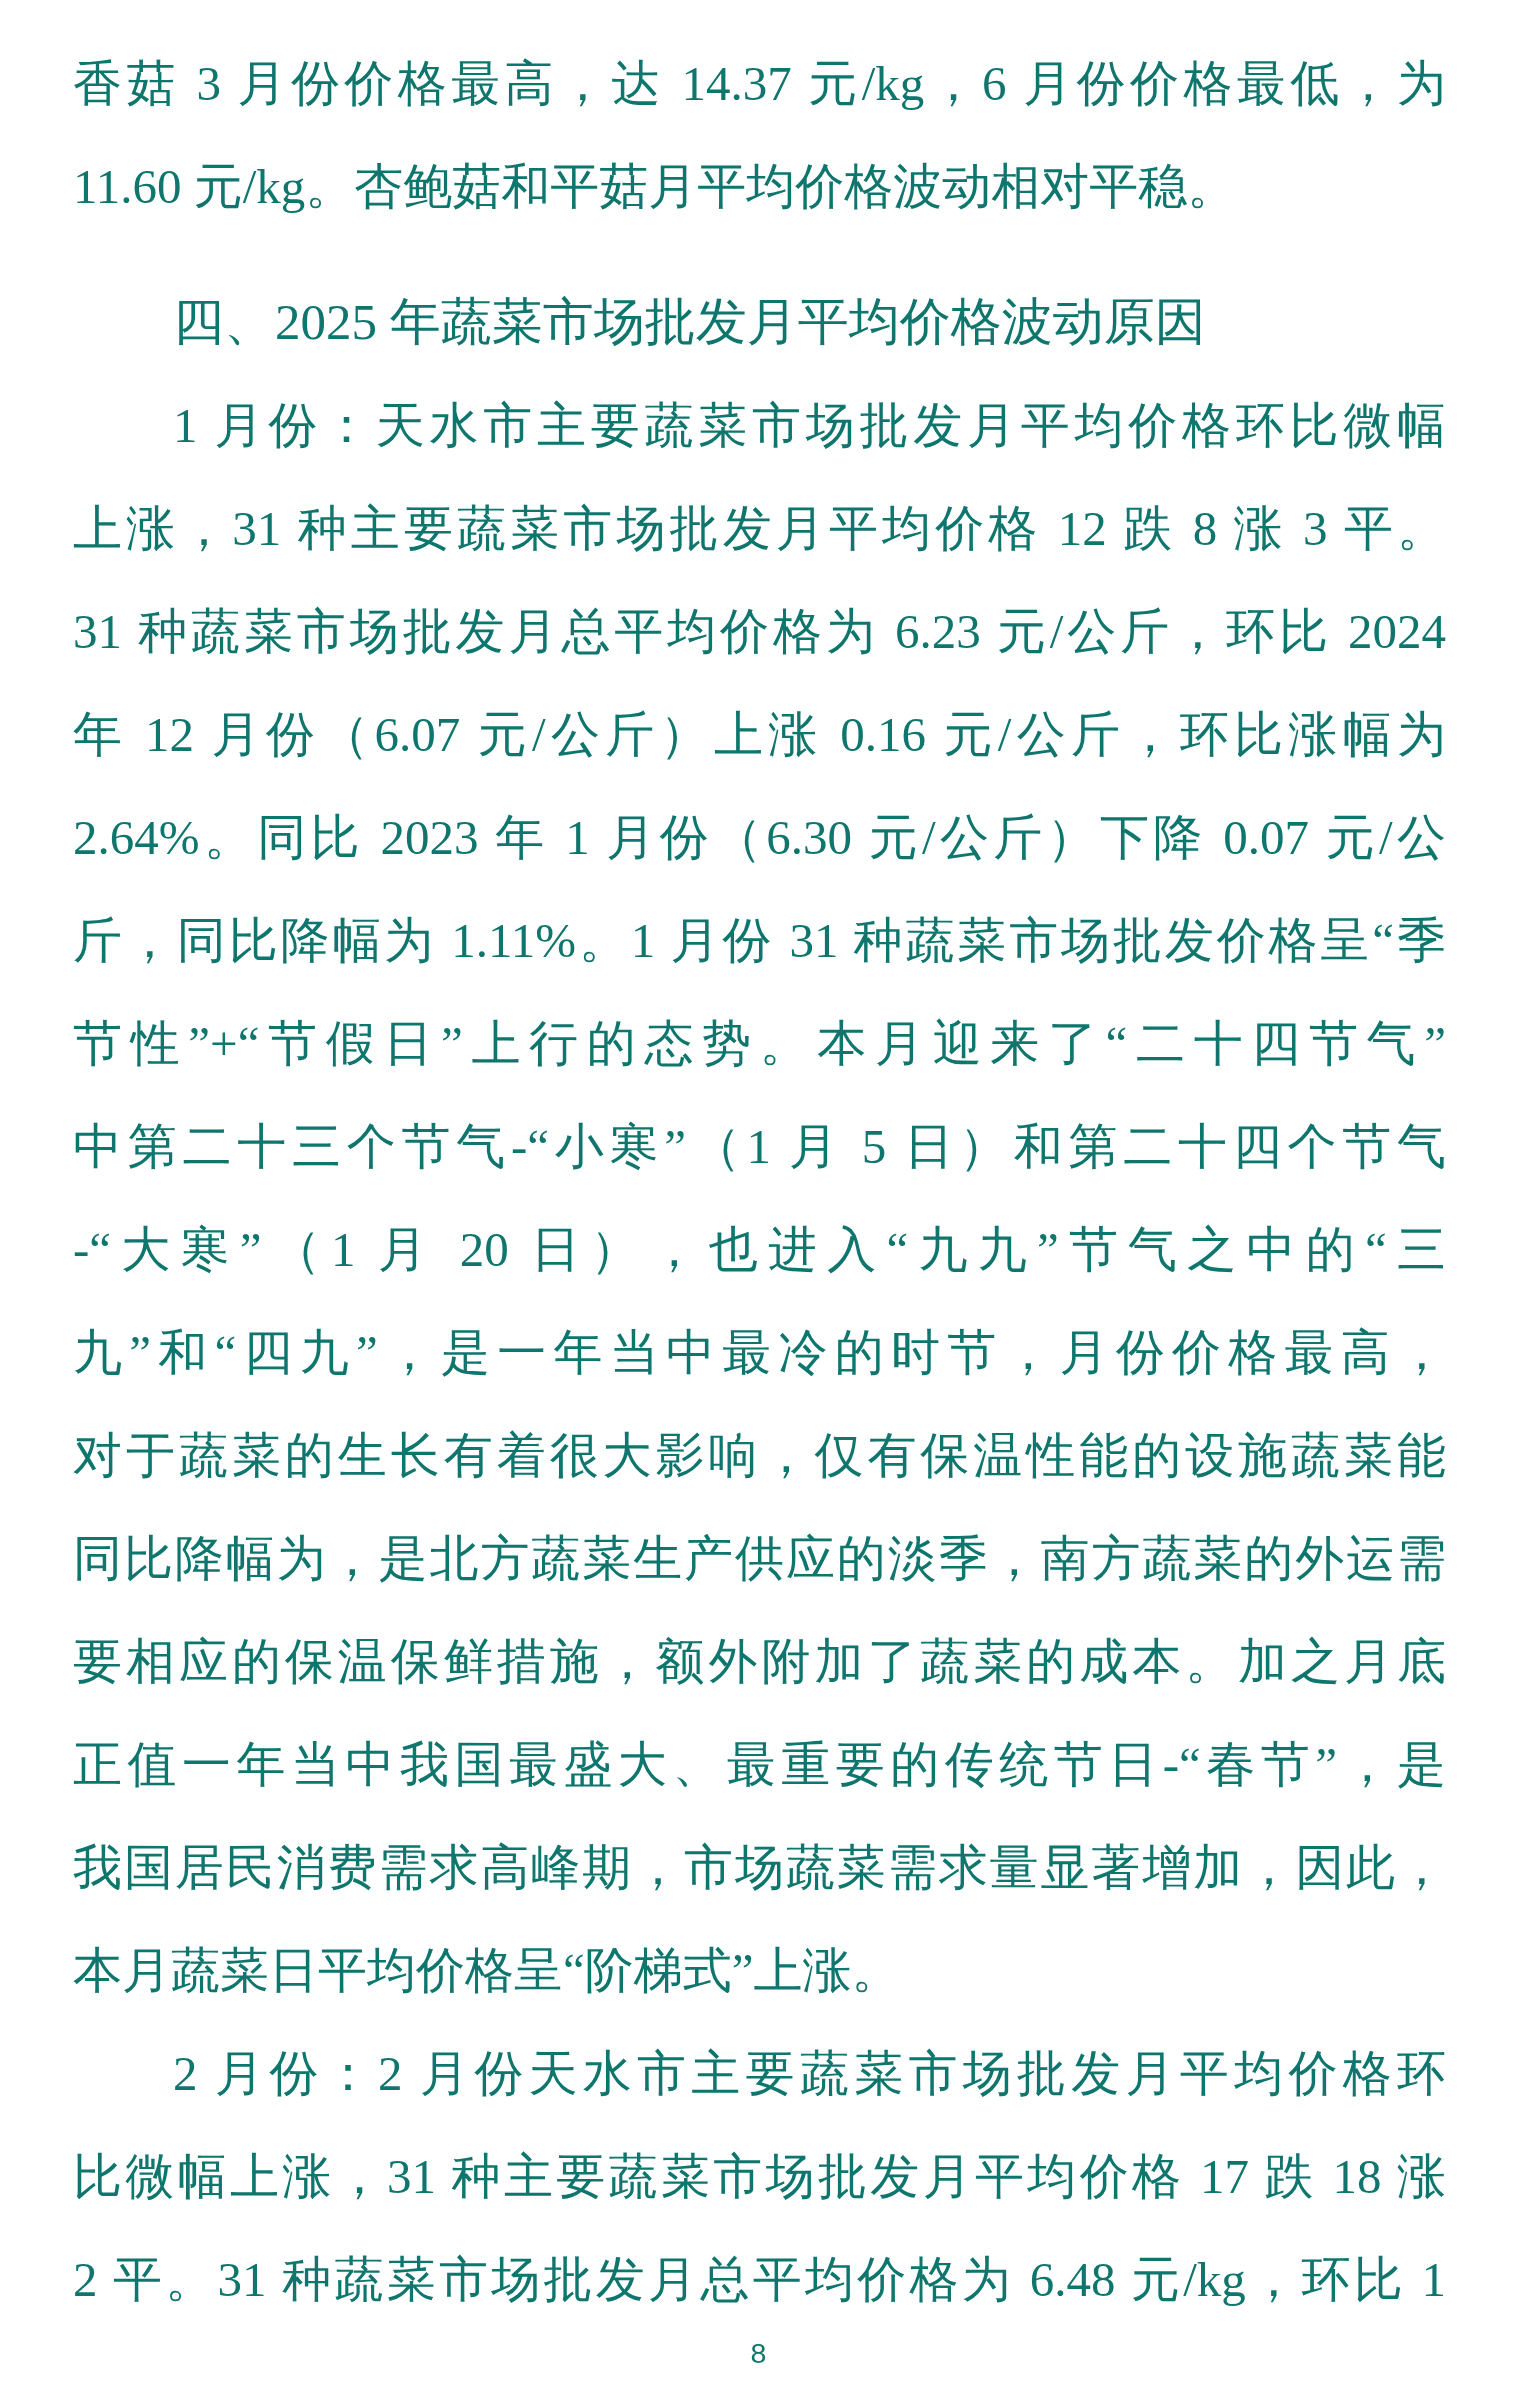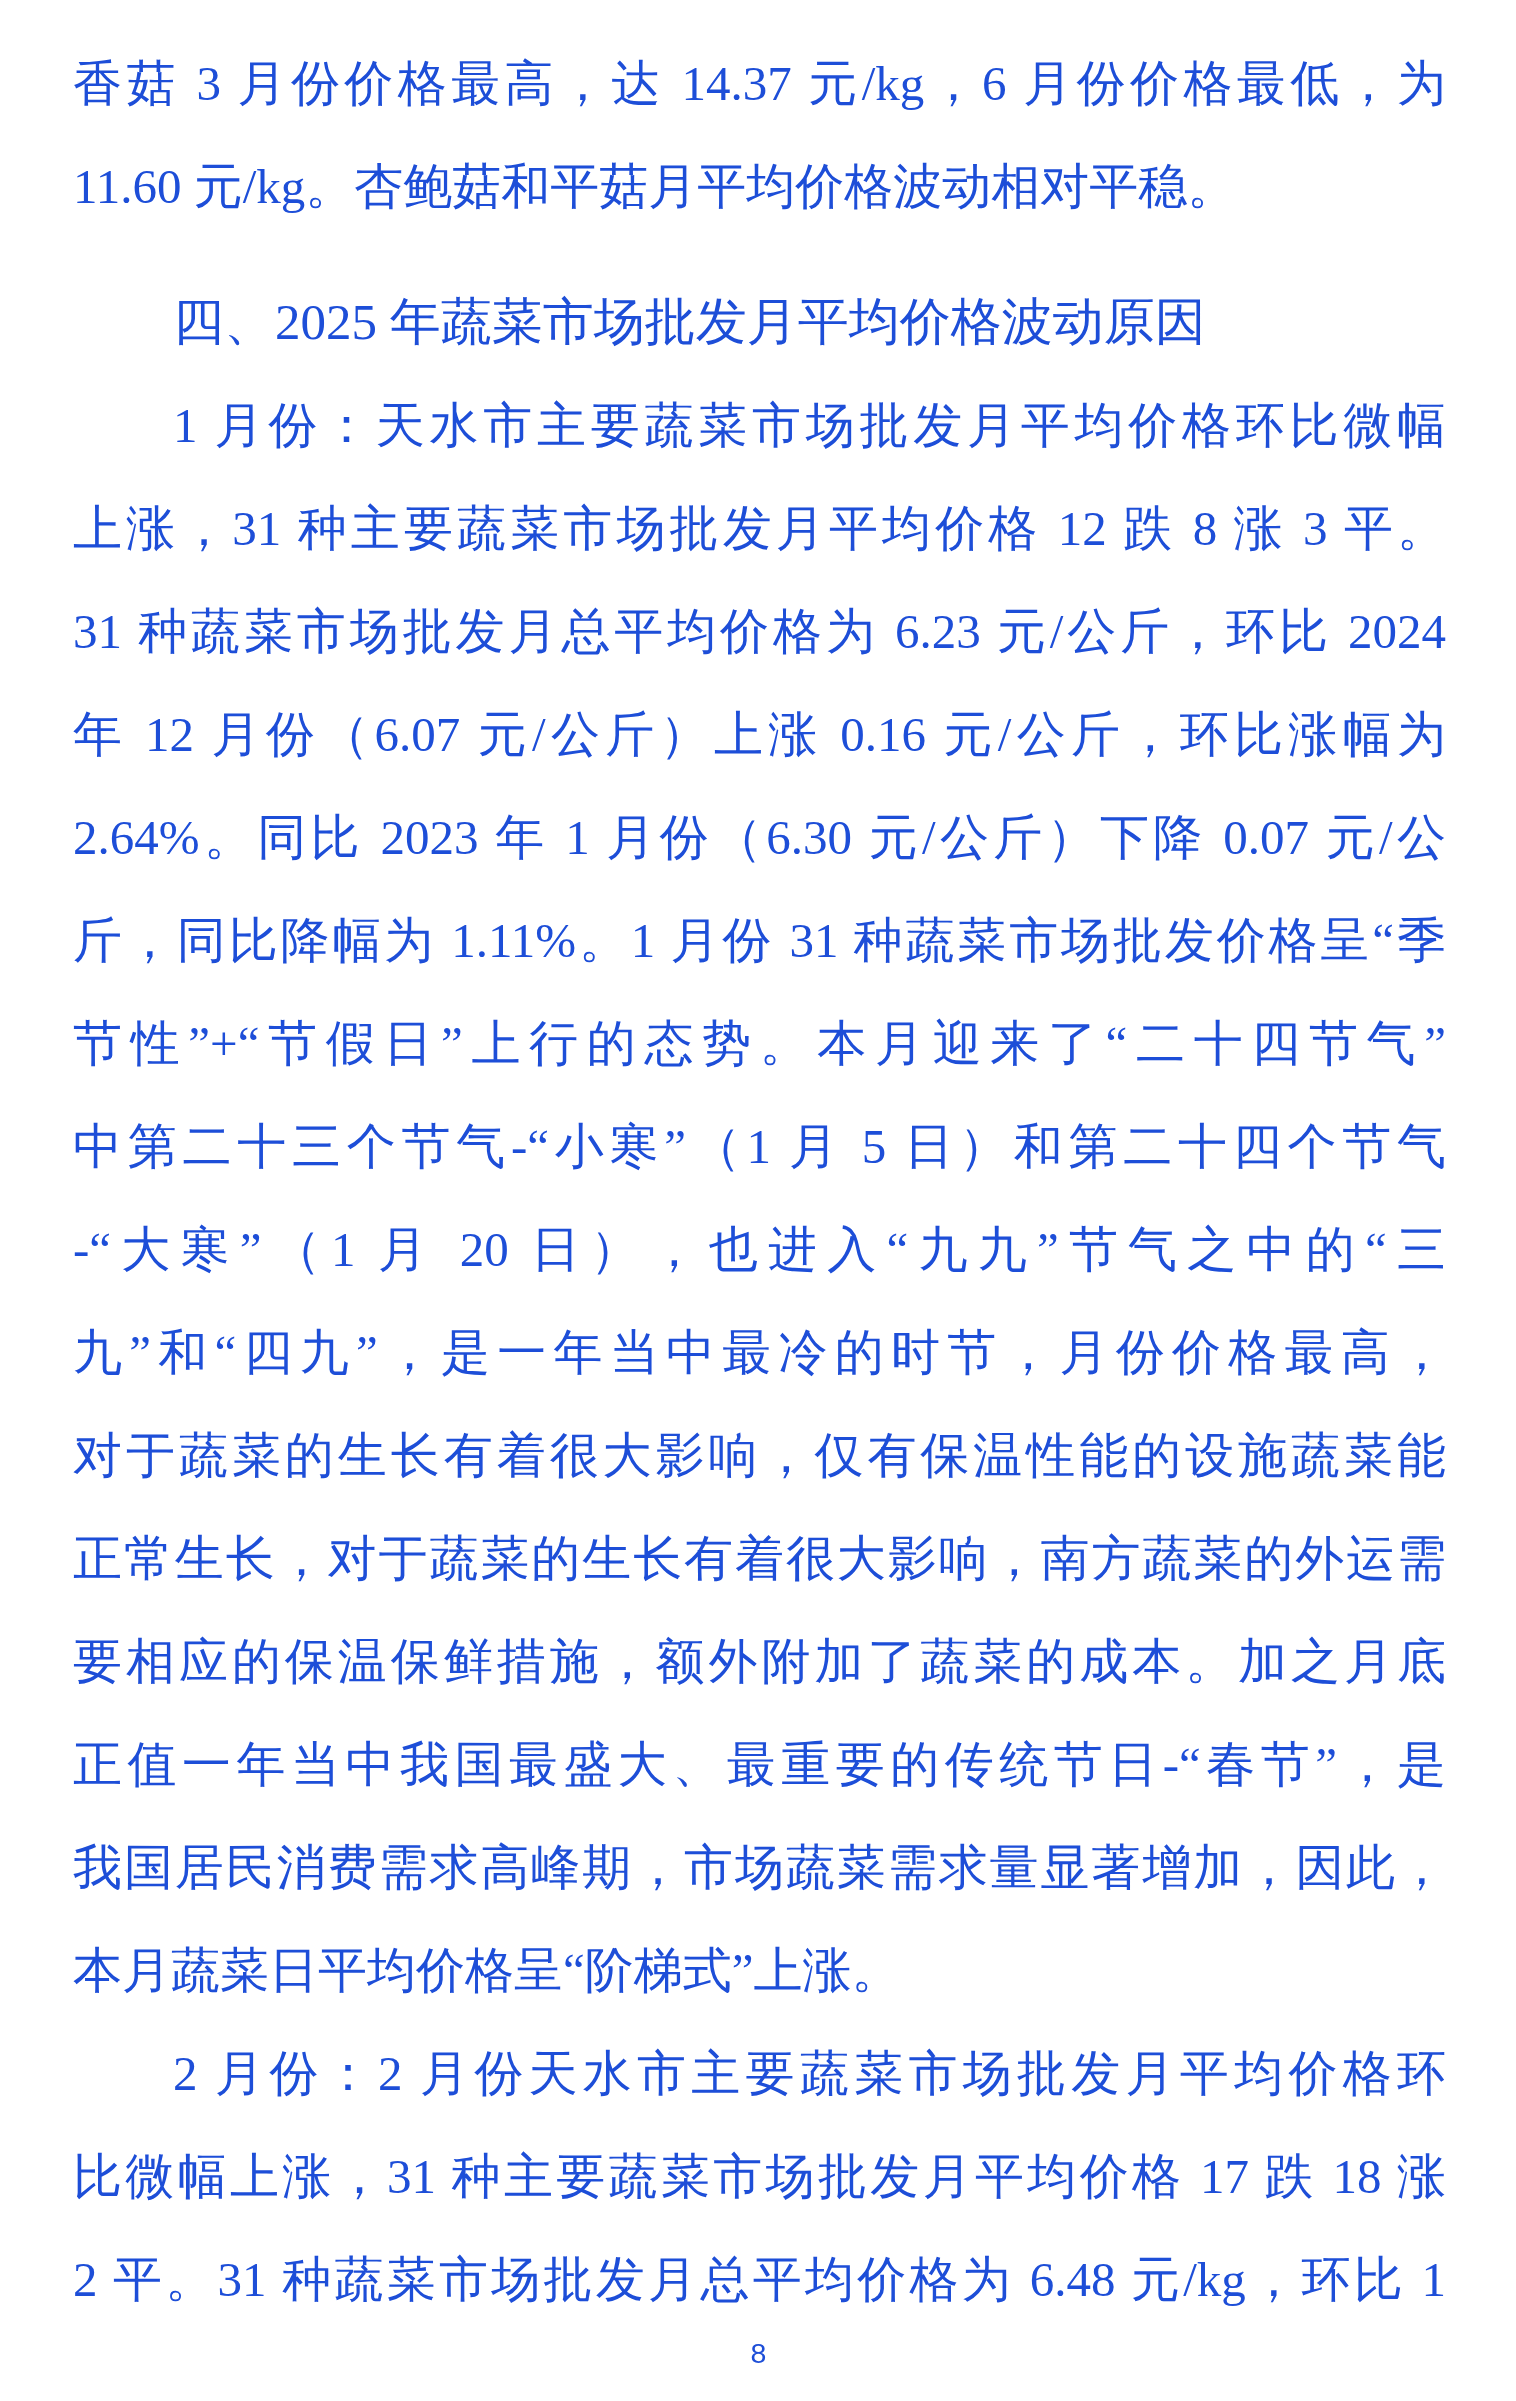--- a/index.html
+++ b/index.html
@@ -5,21 +5,21 @@
   html, body {
     margin: 0;
     padding: 0;
     background: #ffffff;
   }
   .page {
     position: relative;
     width: 1517px;
     height: 2401px;
     background: #ffffff;
-    color: #1d4ed8;
+    color: #0f766e;
     font-family: "Liberation Serif", "DejaVu Serif", serif;
     overflow: hidden;
   }
   .content {
     position: absolute;
     left: 73px;
     top: 32px;
     width: 1373px;
   }
   .line {
@@ -64,21 +64,21 @@
     <div class="line">上涨，31 种主要蔬菜市场批发月平均价格 12 跌 8 涨 3 平。</div>
     <div class="line">31 种蔬菜市场批发月总平均价格为 6.23 元/公斤，环比 2024</div>
     <div class="line">年 12 月份（6.07 元/公斤）上涨 0.16 元/公斤，环比涨幅为</div>
     <div class="line">2.64%。同比 2023 年 1 月份（6.30 元/公斤）下降 0.07 元/公</div>
     <div class="line">斤，同比降幅为 1.11%。1 月份 31 种蔬菜市场批发价格呈“季</div>
     <div class="line">节性”+“节假日”上行的态势。本月迎来了“二十四节气”</div>
     <div class="line">中第二十三个节气-“小寒”（1 月 5 日）和第二十四个节气</div>
     <div class="line">-“大寒”（1 月 20 日），也进入“九九”节气之中的“三</div>
     <div class="line">九”和“四九”，是一年当中最冷的时节，月份价格最高，</div>
     <div class="line">对于蔬菜的生长有着很大影响，仅有保温性能的设施蔬菜能</div>
-    <div class="line">正常生长，对于蔬菜的生长有着很大影响，南方蔬菜的外运需</div>
+    <div class="line">同比降幅为，是北方蔬菜生产供应的淡季，南方蔬菜的外运需</div>
     <div class="line">要相应的保温保鲜措施，额外附加了蔬菜的成本。加之月底</div>
     <div class="line">正值一年当中我国最盛大、最重要的传统节日-“春节”，是</div>
     <div class="line">我国居民消费需求高峰期，市场蔬菜需求量显著增加，因此，</div>
     <div class="line last">本月蔬菜日平均价格呈“阶梯式”上涨。</div>
     <div class="line ind">2 月份：2 月份天水市主要蔬菜市场批发月平均价格环</div>
     <div class="line">比微幅上涨，31 种主要蔬菜市场批发月平均价格 17 跌 18 涨</div>
     <div class="line">2 平。31 种蔬菜市场批发月总平均价格为 6.48 元/kg，环比 1</div>
   </div>
   <div class="page-number">8</div>
 </div>

